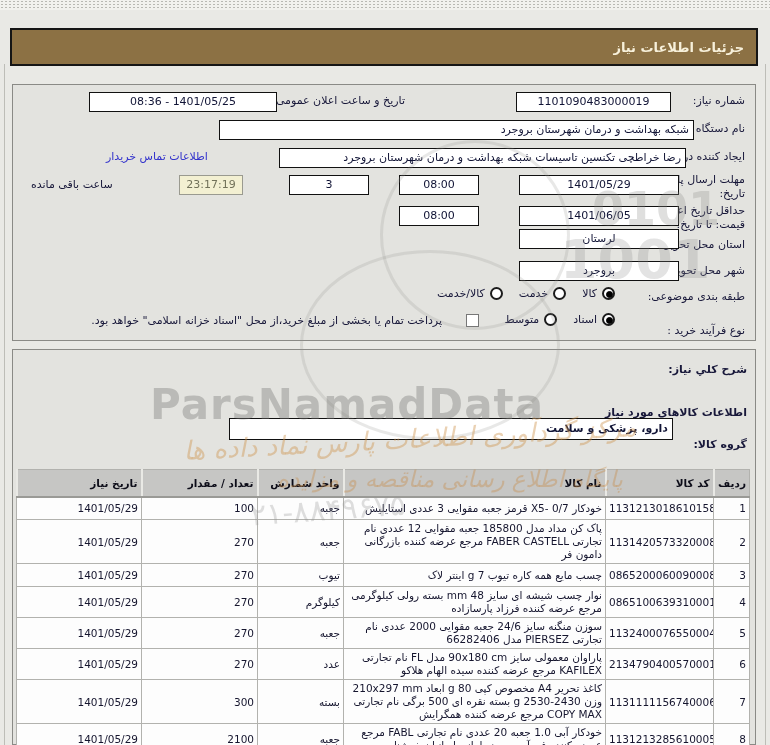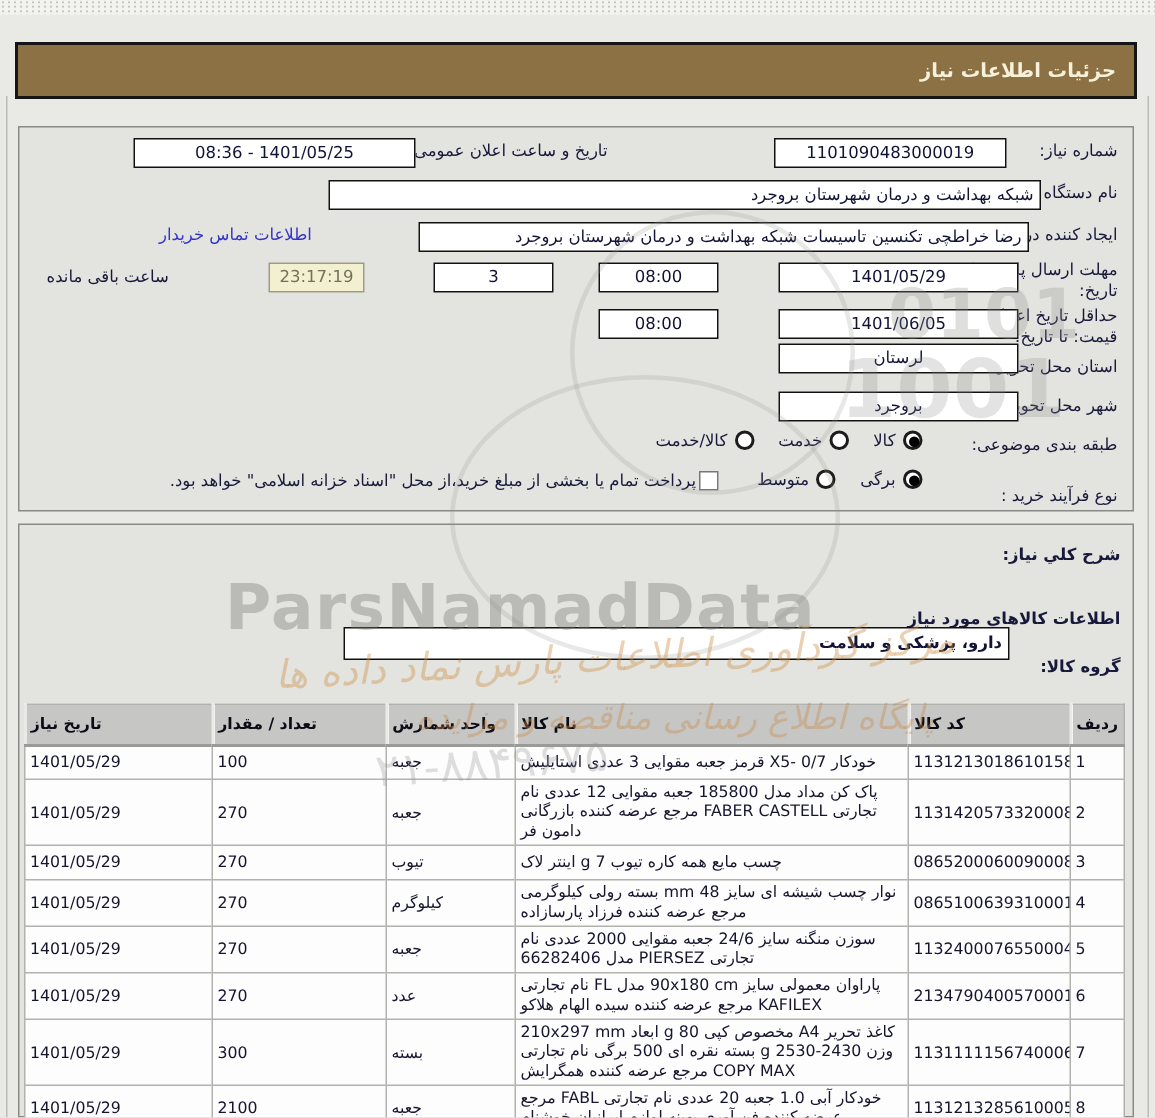--- a/index.html
+++ b/index.html
@@ -54,21 +54,21 @@
   .descbox {
     position:absolute; background:#fff; border:1px solid #111;
     direction:rtl; text-align:right; padding:2px 5px; line-height:15px;
     overflow:hidden; color:#101335;
   }
   table.items {
     position:absolute; border-collapse:collapse; direction:rtl;
     table-layout:fixed; background:#fdfdfd; font-size:10.5px;
   }
   table.items th, table.items td {
-    border:1px solid #b2b2ae; text-align:left; vertical-align:middle;
+    border:1px solid #b2b2ae; text-align:right; vertical-align:middle;
     padding:2px 3px; overflow:hidden; color:#15152e;
   }
   table.items th {
     background:#c6c6c4; font-weight:bold; border-bottom:2px solid #9a9a96;
     border-left:2px solid #e9e9e5; height:27px; color:#0c0c18;
   }
   table.items td.name { line-height:13px; }
   table.items td.code { direction:ltr; }
   .wm { position:absolute; pointer-events:none; z-index:60; }
   .wm-brand { font-size:42px; font-weight:bold; color:rgba(120,120,118,0.38); letter-spacing:1px; }
@@ -130,28 +130,28 @@
     <div class="ritem">
       <span class="radio"></span>
       <span class="lbl" style="position:static;">کالا/خدمت</span>
     </div>
   </div>
 
   <div class="lbl" style="right:10px; top:239px;">نوع فرآیند خرید :</div>
   <div class="rgroup" style="right:140px; top:228px;">
     <div class="ritem">
       <span class="radio sel"></span>
-      <span class="lbl" style="position:static;">برگی</span>
+      <span class="lbl" style="position:static;">اسناد</span>
     </div>
     <div class="ritem">
       <span class="radio"></span>
       <span class="lbl" style="position:static;">متوسط</span>
     </div>
   </div>
-  <div class="rgroup" style="right:276px; top:229px; gap:2px;">
+  <div class="rgroup" style="right:276px; top:229px; gap:24px;">
     <span class="chk"></span>
     <span class="lbl" style="position:static;">پرداخت تمام یا بخشی از مبلغ خرید،از محل "اسناد خزانه اسلامی" خواهد بود.</span>
   </div>
 </div>
 
 <div class="panel" style="left:12px; top:349px; width:744px; height:396px;">
 
   <div class="lbl bold" style="right:8px; top:13px;">شرح کلي نیاز:</div>
 
   <div class="lbl bold" style="right:8px; top:56px;">اطلاعات کالاهاي مورد نیاز</div>

